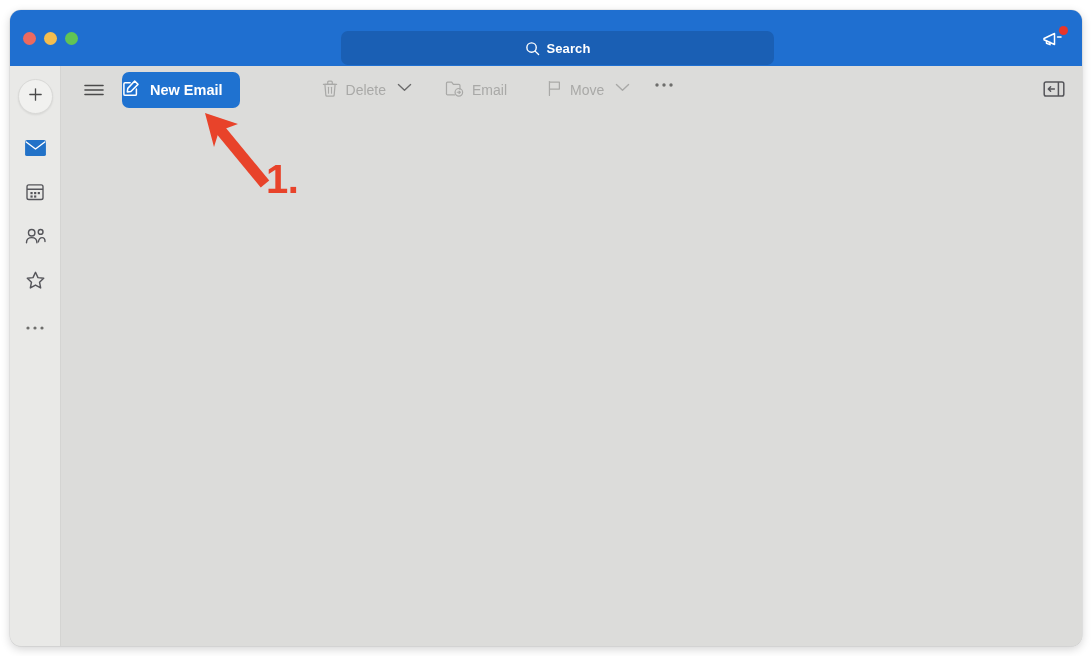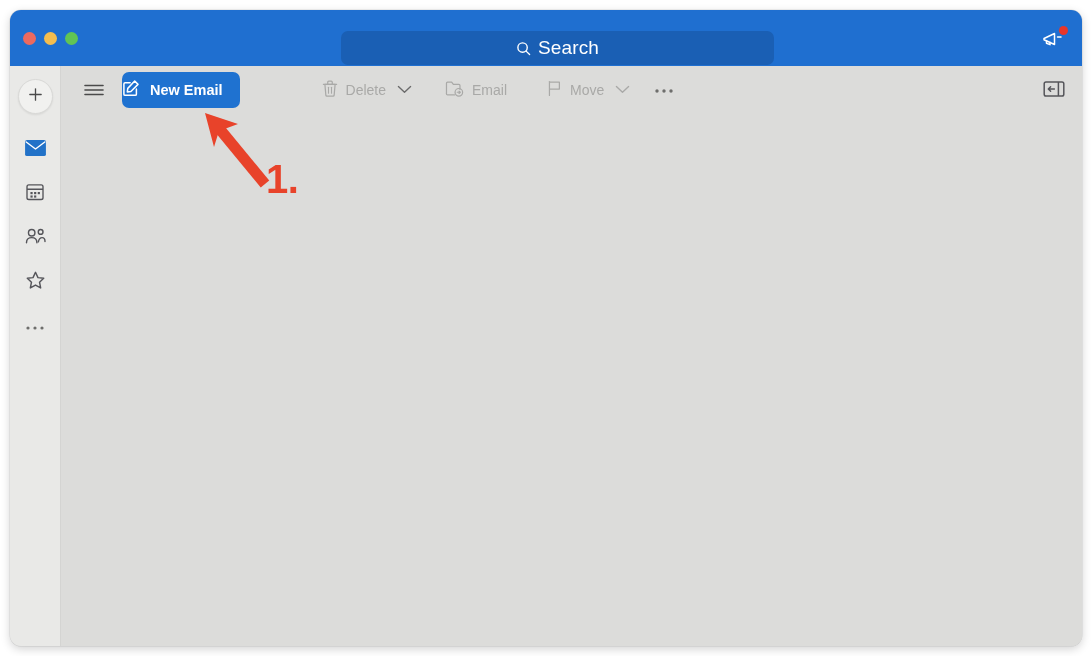--- a/index.html
+++ b/index.html
@@ -70,22 +70,22 @@
     border-radius: 7px;
     display: flex;
     align-items: center;
     justify-content: center;
     gap: 7px;
     cursor: text;
   }
   .search-bar svg { display: block; }
   .search-label {
     color: #ffffff;
-    font-size: 19px;
-    font-weight: 400;
+    font-size: 13px;
+    font-weight: 700;
     letter-spacing: 0.1px;
   }
 
   .announce-btn {
     position: absolute;
     right: 14px;
     top: 16px;
     width: 30px;
     height: 26px;
     cursor: pointer;
@@ -185,21 +185,21 @@
     font-size: 14.5px;
     font-weight: 700;
     display: flex;
     align-items: center;
     gap: 10px;
     cursor: pointer;
   }
 
   .tool-group {
     display: flex;
-    align-items: center;
+    align-items: flex-start;
     margin-left: 73px;
     gap: 0;
   }
   .tool-btn {
     display: flex;
     align-items: center;
     gap: 8px;
     padding: 6px 9px;
     background: transparent;
     border: none;

